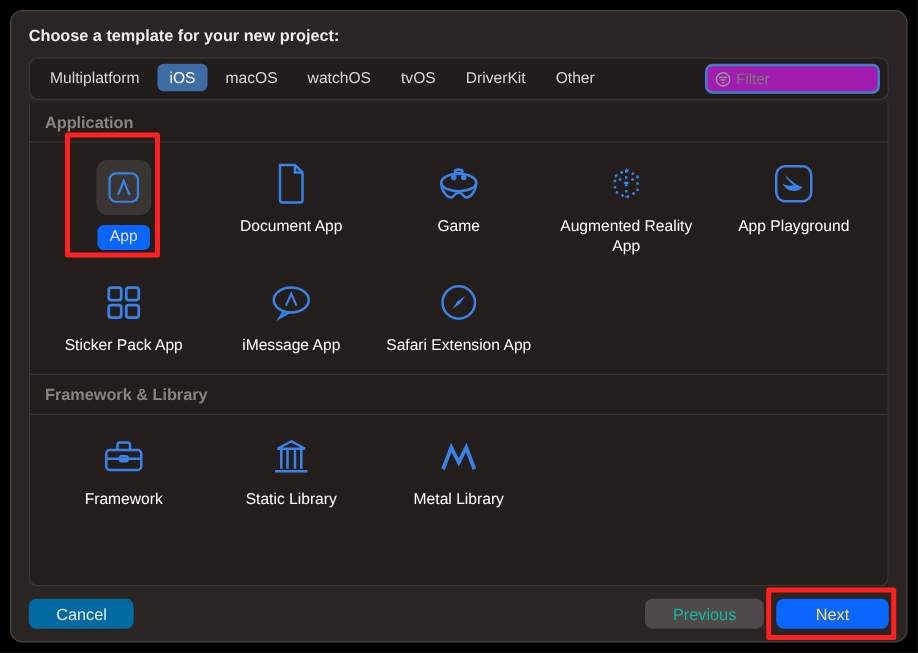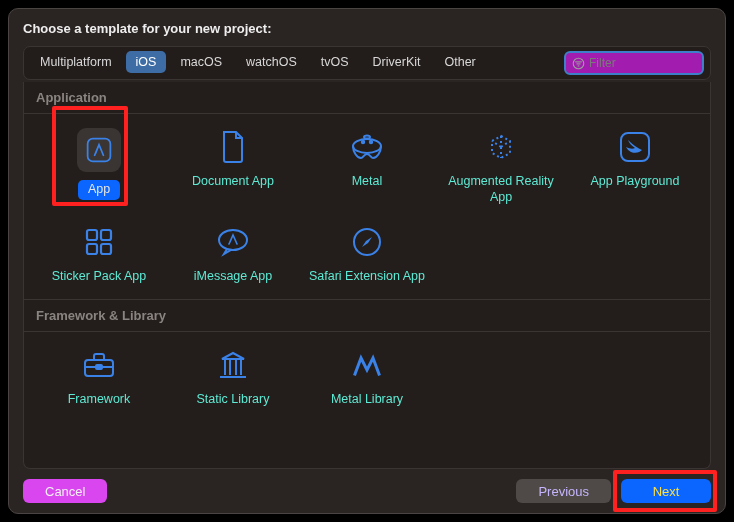--- a/index.html
+++ b/index.html
@@ -112,21 +112,21 @@
     display: flex; align-items: center; justify-content: center;
     color: #2f78d8;
   }
   .tmpl-icon.selected-bg {
     width: 44px; height: 44px;
     border-radius: 9px;
     background: #3a3432;
   }
   .tmpl-label {
     font-size: 12.5px;
-    color: #5eead4;
+    color: #ffffff;
     max-width: 120px;
     line-height: 1.25;
   }
   .tmpl-label.pill {
     background: #0a66ff;
     color: #e5e5e5;
     padding: 2px 10px;
     border-radius: 5px;
     font-weight: 500;
   }
@@ -148,26 +148,26 @@
     padding: 0 22px;
     border-radius: 6px;
     border: none;
     font-size: 13px;
     display: flex;
     align-items: center;
     justify-content: center;
     cursor: default;
   }
   .btn-cancel {
-    background: #d946ef;
+    background: #0369a1;
     color: #f0f0f0;
   }
   .btn-prev {
     background: #4f4a47;
-    color: #c4b5fd;
+    color: #14b8a6;
   }
   .btn-next {
     background: #0a66ff;
     color: #fde047;
     min-width: 90px;
   }
   .footer-spacer { flex: 1; }
   .hl2 {
     right: -6px;
     top: -9px;
@@ -236,21 +236,21 @@
       <div class="tmpl">
         <div class="tmpl-icon">
           <svg width="36" height="30" viewBox="0 0 36 30" fill="none" stroke="#3a82e8" stroke-width="2">
             <ellipse cx="18" cy="14" rx="14" ry="7"></ellipse>
             <path d="M4 14 C4 20 8 26 12 26 C14 26 15 22 18 22 C21 22 22 26 24 26 C28 26 32 20 32 14"></path>
             <circle cx="14" cy="10" r="1.2" fill="#3a82e8"></circle>
             <circle cx="22" cy="10" r="1.2" fill="#3a82e8"></circle>
             <ellipse cx="18" cy="5" rx="3" ry="1.5"></ellipse>
           </svg>
         </div>
-        <div class="tmpl-label">Metal</div>
+        <div class="tmpl-label">Game</div>
       </div>
 
       <div class="tmpl">
         <div class="tmpl-icon">
           <svg width="34" height="34" viewBox="0 0 34 34" fill="none" stroke="#3a82e8" stroke-width="2">
             <path d="M17 6 L26 11 V23 L17 28 L8 23 V11 Z" stroke-dasharray="2 3"></path>
             <path d="M17 6 V17 M17 17 L8 11 M17 17 L26 11 M17 17 V28" stroke-dasharray="2 3"></path>
           </svg>
         </div>
         <div class="tmpl-label">Augmented Reality App</div>

